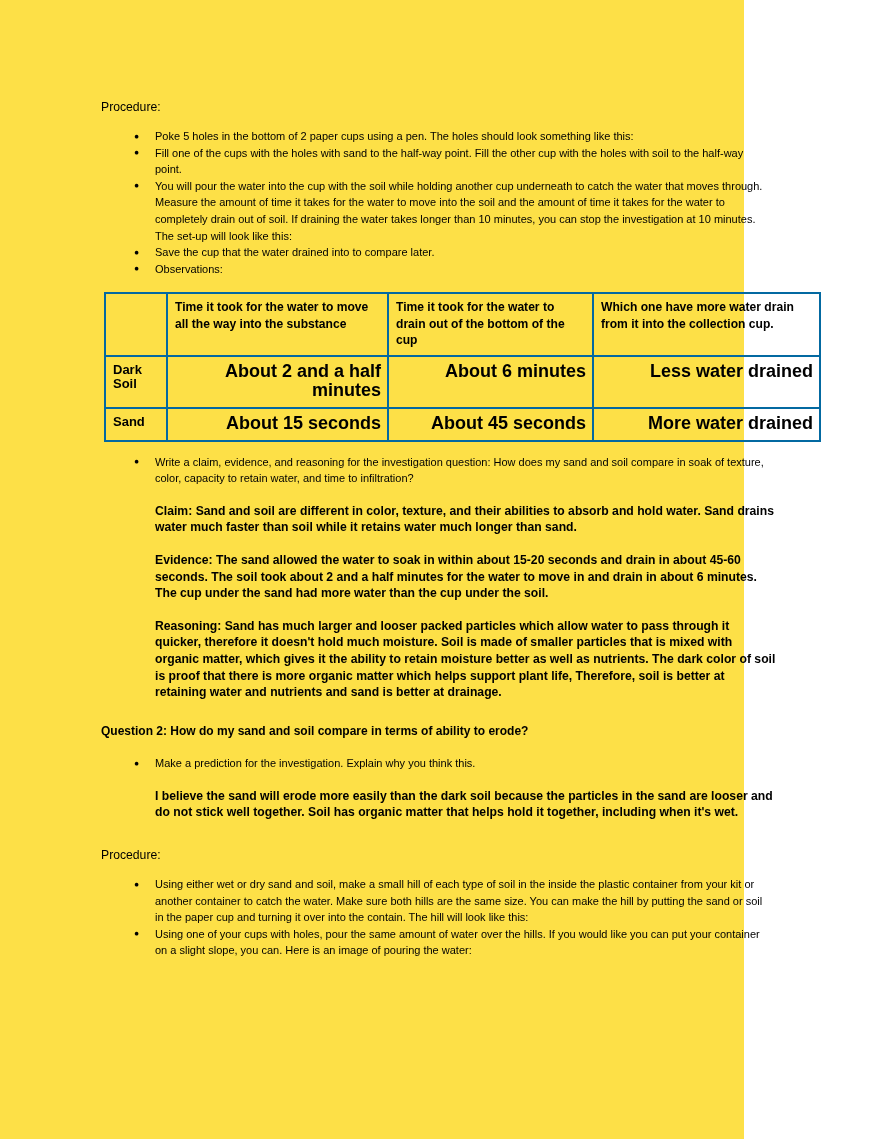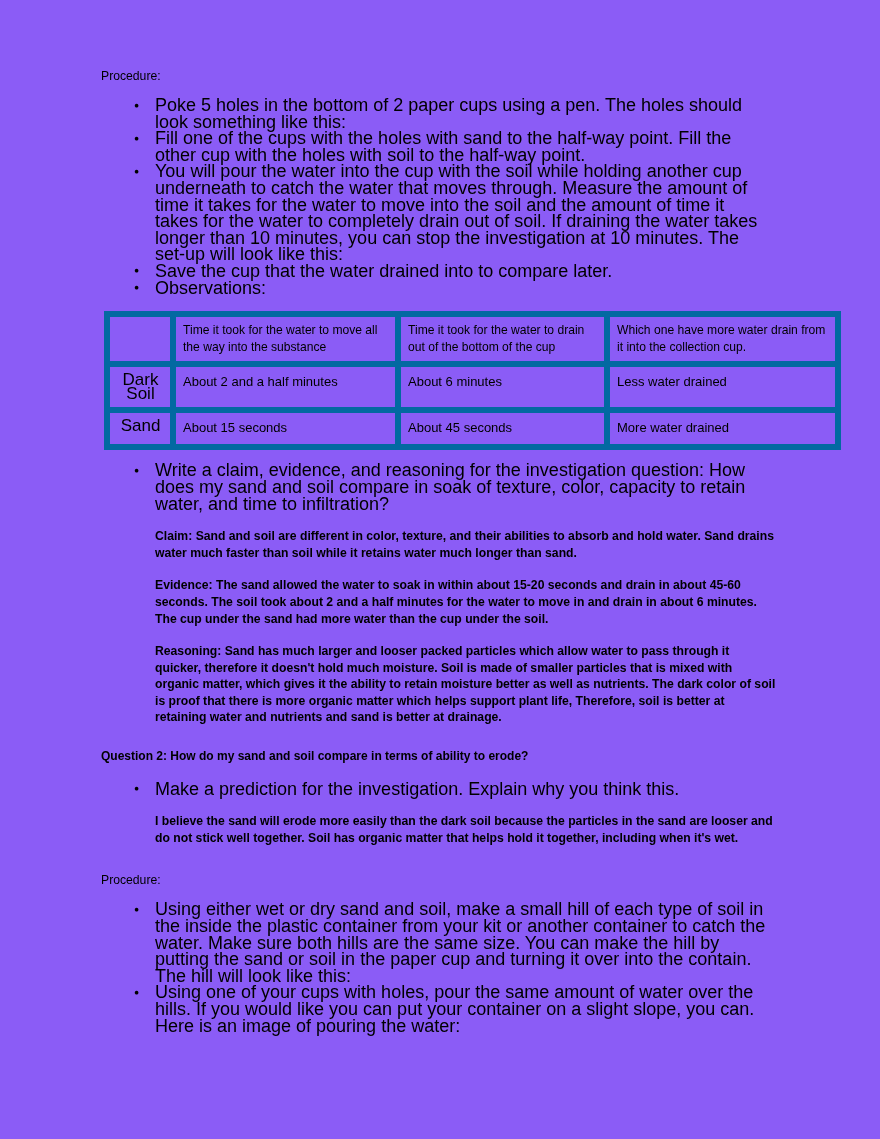--- a/index.html
+++ b/index.html
@@ -9,25 +9,25 @@
   }
   body {
     width: 880px;
     height: 1139px;
     font-family: "Liberation Sans", sans-serif;
     color: #000000;
     -webkit-font-smoothing: antialiased;
   }
   .page {
     position: relative;
-    width: 880px;
+    width: 744px;
     height: 1139px;
-    background: #8b5cf6;
+    background: #fde047;
     box-sizing: border-box;
-    padding: 68px 102px 0 101px;
+    padding: 99px 102px 0 101px;
   }
   .content {
     width: 677px;
   }
 
   
   .section-label {
     font-size: 12.2px;
     line-height: 16px;
     margin: 0 0 13px 0;
@@ -35,21 +35,21 @@
 
   
   ul.bullets {
     list-style: none;
     margin: 0;
     padding: 0;
   }
   ul.bullets > li {
     position: relative;
     padding-left: 54px;
-    font-size: 18px;
+    font-size: 11px;
     line-height: 16.6px;
     margin: 0 12px 0 0;
   }
   ul.bullets > li::before {
     content: "\25CF";
     position: absolute;
     left: 33px;
     top: -0.5px;
     font-size: 8.5px;
     line-height: 17px;
@@ -81,48 +81,48 @@
   .obs-table-wrap {
     margin: 15px 0 0 3px;
   }
   table.obs-table {
     border-collapse: collapse;
     width: 657px;
     table-layout: fixed;
   }
   table.obs-table td,
   table.obs-table th {
-    border: 6px solid #0369a1;
+    border: 2px solid #0369a1;
     vertical-align: top;
     padding: 5px 6px 6px 7px;
     text-align: left;
-    font-weight: normal;
+    font-weight: bold;
   }
   table.obs-table th.col-corner { width: 47px; }
   table.obs-table th.col-h1 { width: 206px; }
   table.obs-table th.col-h2 { width: 190px; }
   table.obs-table th.col-h3 { width: 212px; }
 
   table.obs-table th {
     font-size: 12.1px;
     line-height: 16.4px;
   }
   table.obs-table td.row-label {
-    font-size: 17px;
+    font-size: 13px;
     line-height: 14.2px;
     padding-top: 6px;
     vertical-align: top;
-    text-align: center;
   }
   table.obs-table td.data-cell {
-    font-size: 13px;
+    font-size: 18px;
     line-height: 19px;
     padding-top: 5px;
     padding-bottom: 7px;
     vertical-align: top;
+    text-align: right;
   }
 </style>
 </head>
 <body>
 
 <div class="page">
   <div class="content">
 
     <p class="section-label">Procedure:</p>
 

